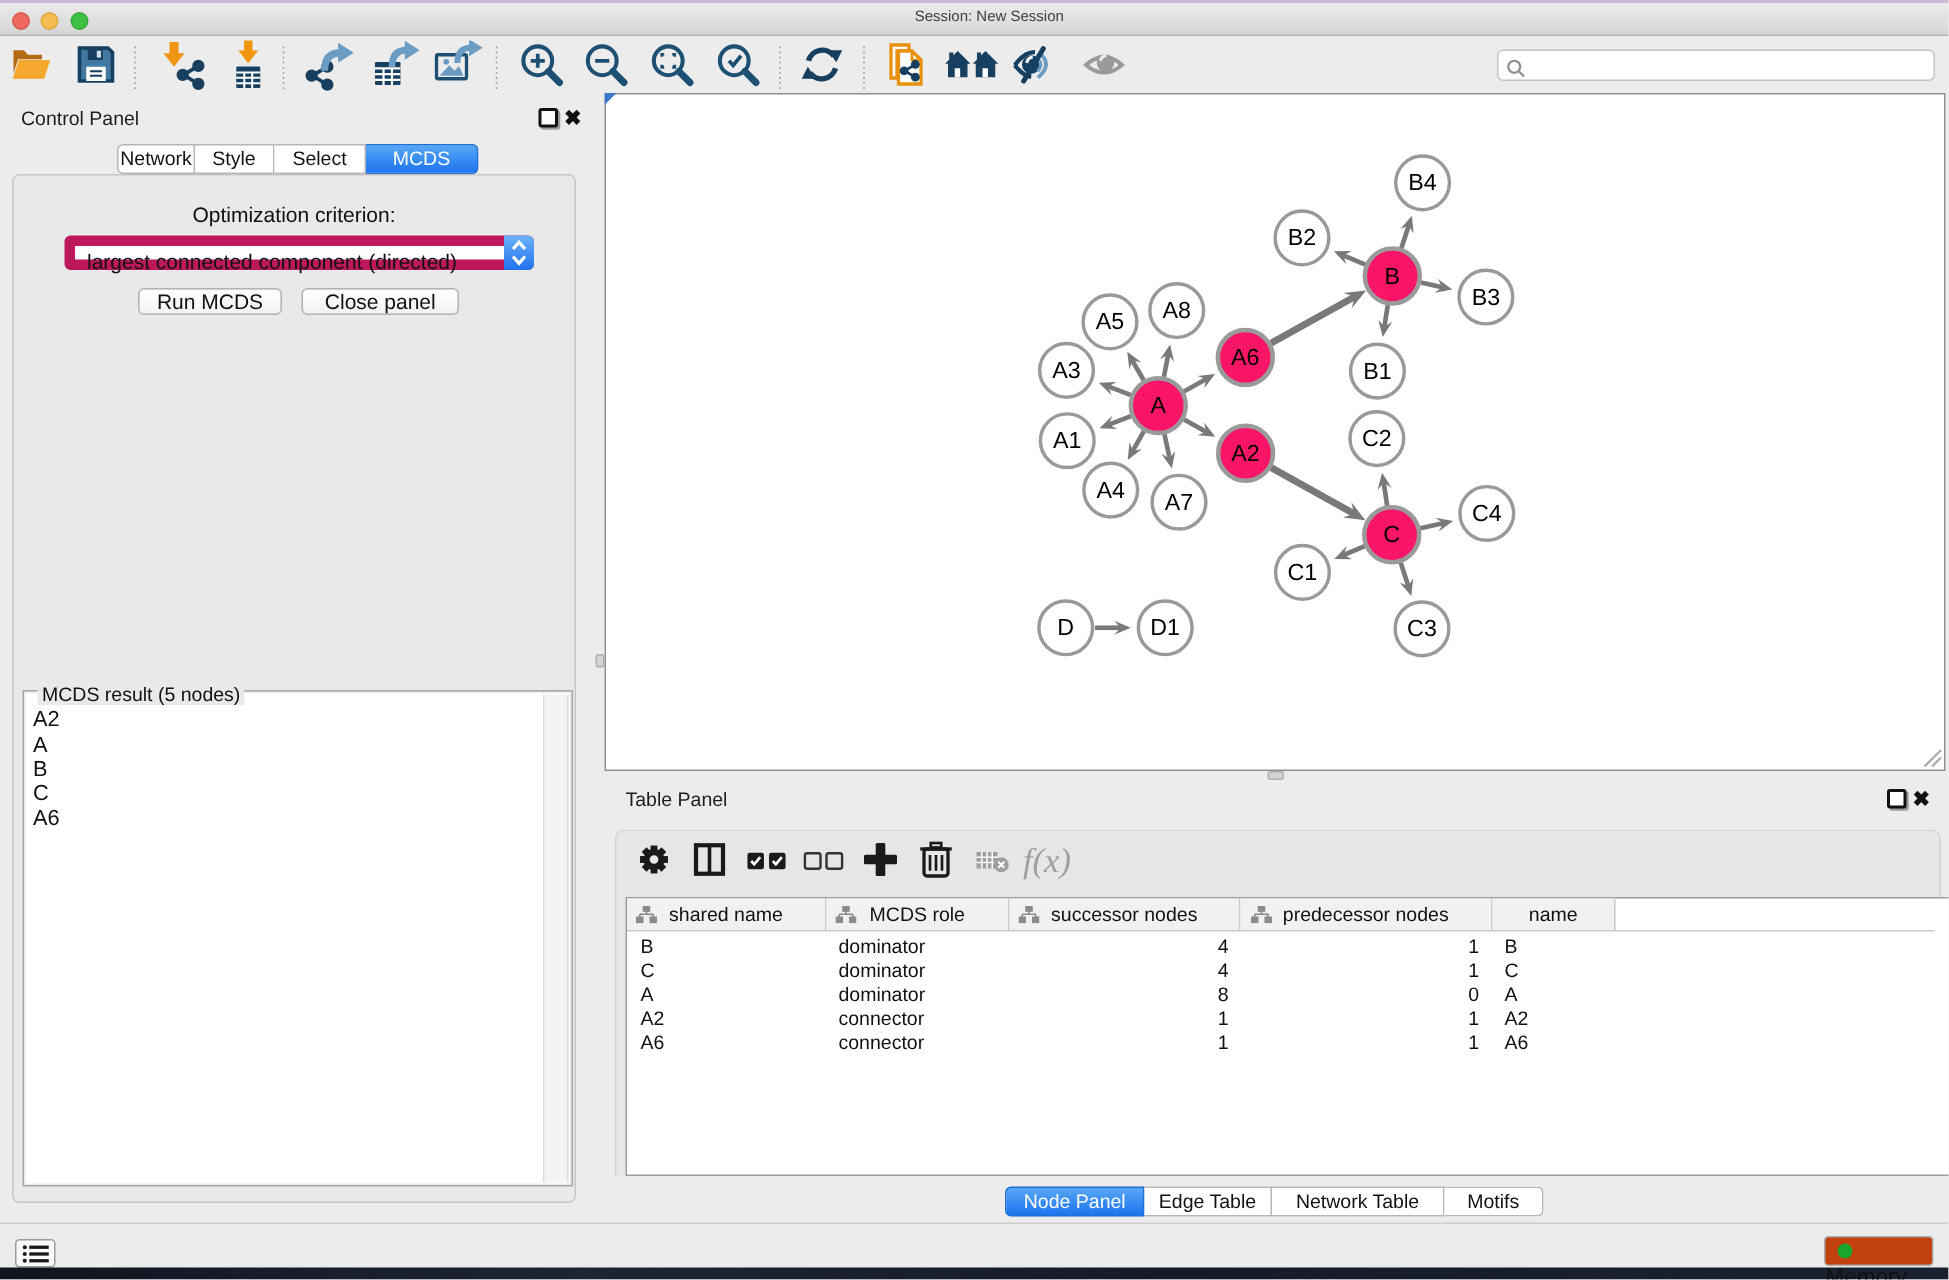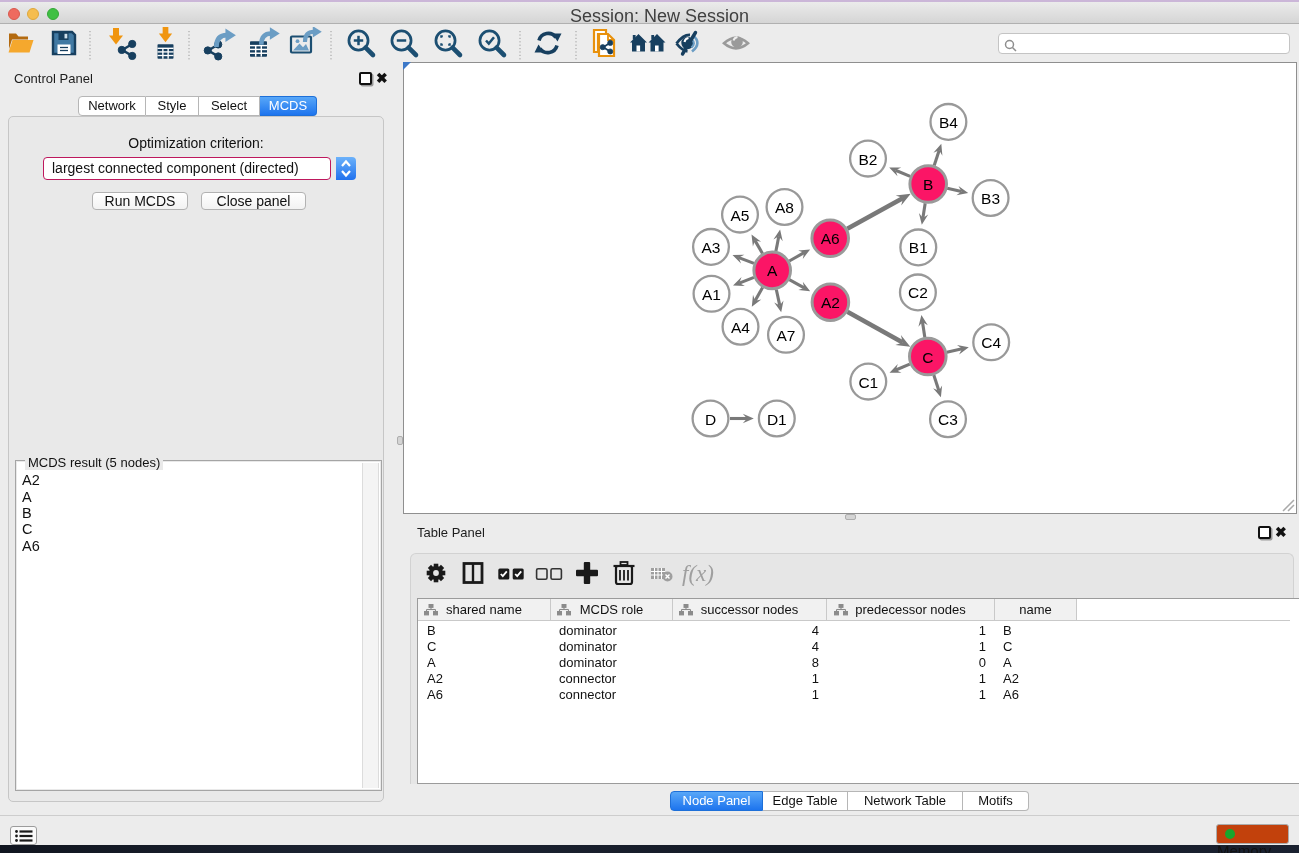--- a/index.html
+++ b/index.html
@@ -6,21 +6,21 @@
   html,body { width:1299px; height:853px; overflow:hidden; }
   body { font-family:"Liberation Sans", sans-serif; background:#ececec; position:relative; }
   .abs { position:absolute; }
 
   
   #titlebar { left:0; top:0; width:1299px; height:24px;
     background:linear-gradient(#ebebeb,#d5d5d5);
     border-top:2px solid #cbb6d8; border-bottom:1px solid #b0b0b0; }
   .tl { position:absolute; width:12px; height:12px; border-radius:50%; top:6px; }
   #titletext { position:absolute; top:4px; left:0; width:100%; text-align:center;
-    font-size:18px; color:#3f3f3f;padding-left:20px; }
+    font-size:10px; color:#3f3f3f;padding-left:20px; }
 
   
   #toolbar { left:0; top:27px; width:1299px; height:37px; }
   #searchbox { position:absolute; left:998px; top:33px; width:292px; height:21px;
     background:#fff; border:1px solid #c4c4c4; border-radius:4px; }
 
   
   #cp-title { left:14px; top:71px; font-size:13px; color:#1d1d1d; }
   .float-ic { width:13px; height:13px; border:2px solid #111; border-radius:2px;
     box-shadow:1.5px 1.5px 0 #9a9a9a; background:#fff; }
@@ -29,22 +29,22 @@
   .tabrow { position:absolute; display:flex; }
   .tab { height:20px; background:#fff; border:1px solid #b6b6b6; border-left:none;
     font-size:13px; color:#111; text-align:center; line-height:18px; }
   .tab.first { border-left:1px solid #b6b6b6; border-radius:4px 0 0 4px; }
   .tab.last { border-radius:0 4px 4px 0; }
   .tab.sel { background:linear-gradient(#58a7f8,#1d74ee); color:#fff; border-color:#1d6fd8; }
 
   #cp-body { left:8px; top:116px; width:376px; height:686px; background:#e9e9e9;
     border:1px solid #c6c6c6; border-radius:5px; }
   #opt-label { left:0px; top:135px; width:392px; text-align:center; font-size:14px; color:#111; }
-  #cp-select { left:43px; top:157px; width:288px; height:23px; background:#fff;
-    border:1px solid #be185d; border-radius:4px; font-size:14px; color:#111;
+  #cp-select { left:43px; top:157px; width:313px; height:23px; background:#fff;
+    border:7px solid #be185d; border-radius:4px; font-size:14px; color:#111;
     line-height:21px; padding-left:8px; }
   #cp-stepper { left:336px; top:157px; width:20px; height:23px;
     background:linear-gradient(#6cb2fa,#2071ee); border-radius:0 4px 4px 0; }
   .btn { position:absolute; height:18px; background:linear-gradient(#ffffff,#f2f2f2);
     border:1px solid #b2b2b2; border-radius:4px; font-size:14px; color:#111;
     text-align:center; line-height:16px; }
 
   #fieldset { left:15px; top:460px; width:367px; height:331px; border:1px solid #a5a5a5; }
   #fieldset-legend { left:25px; top:455px; font-size:13px; color:#111; background:#e9e9e9; padding:0 3px; }
   #mcds-list { left:17px; top:462px; width:363px; height:327px; background:#fff; font-size:14.5px; color:#111; }
@@ -243,24 +243,24 @@
 </svg>
 </div>
 <div class="abs" id="searchbox"></div>
 
 <div class="abs" id="cp-title">Control Panel</div>
 <div class="abs float-ic" style="left:359px; top:72px;"></div>
 <div class="abs close-ic" style="left:376px; top:70px;">✖</div>
 
 <div class="abs" id="cp-body"></div>
 <div class="tabrow" style="left:78px; top:96px;">
-  <div class="tab first" style="width:68px;">Network</div>
+  <div class="tab first" style="width:52px;">Network</div>
   <div class="tab" style="width:53px;">Style</div>
   <div class="tab" style="width:61px;">Select</div>
-  <div class="tab last sel" style="width:57px;">MCDS</div>
+  <div class="tab last sel" style="width:75px;">MCDS</div>
 </div>
 
 <div class="abs" id="opt-label">Optimization criterion:</div>
 <div class="abs" id="cp-select">largest connected component (directed)</div>
 <div class="abs" id="cp-stepper"><svg width="20" height="23" viewBox="0 0 20 23">
       <polyline points="6,9 10,4.5 14,9" fill="none" stroke="#fff" stroke-width="2.2"></polyline>
       <polyline points="6,14 10,18.5 14,14" fill="none" stroke="#fff" stroke-width="2.2"></polyline>
     </svg></div>
 <div class="btn" style="left:92px; top:192px; width:96px;">Run MCDS</div>
 <div class="btn" style="left:201px; top:192px; width:105px;">Close panel</div>

